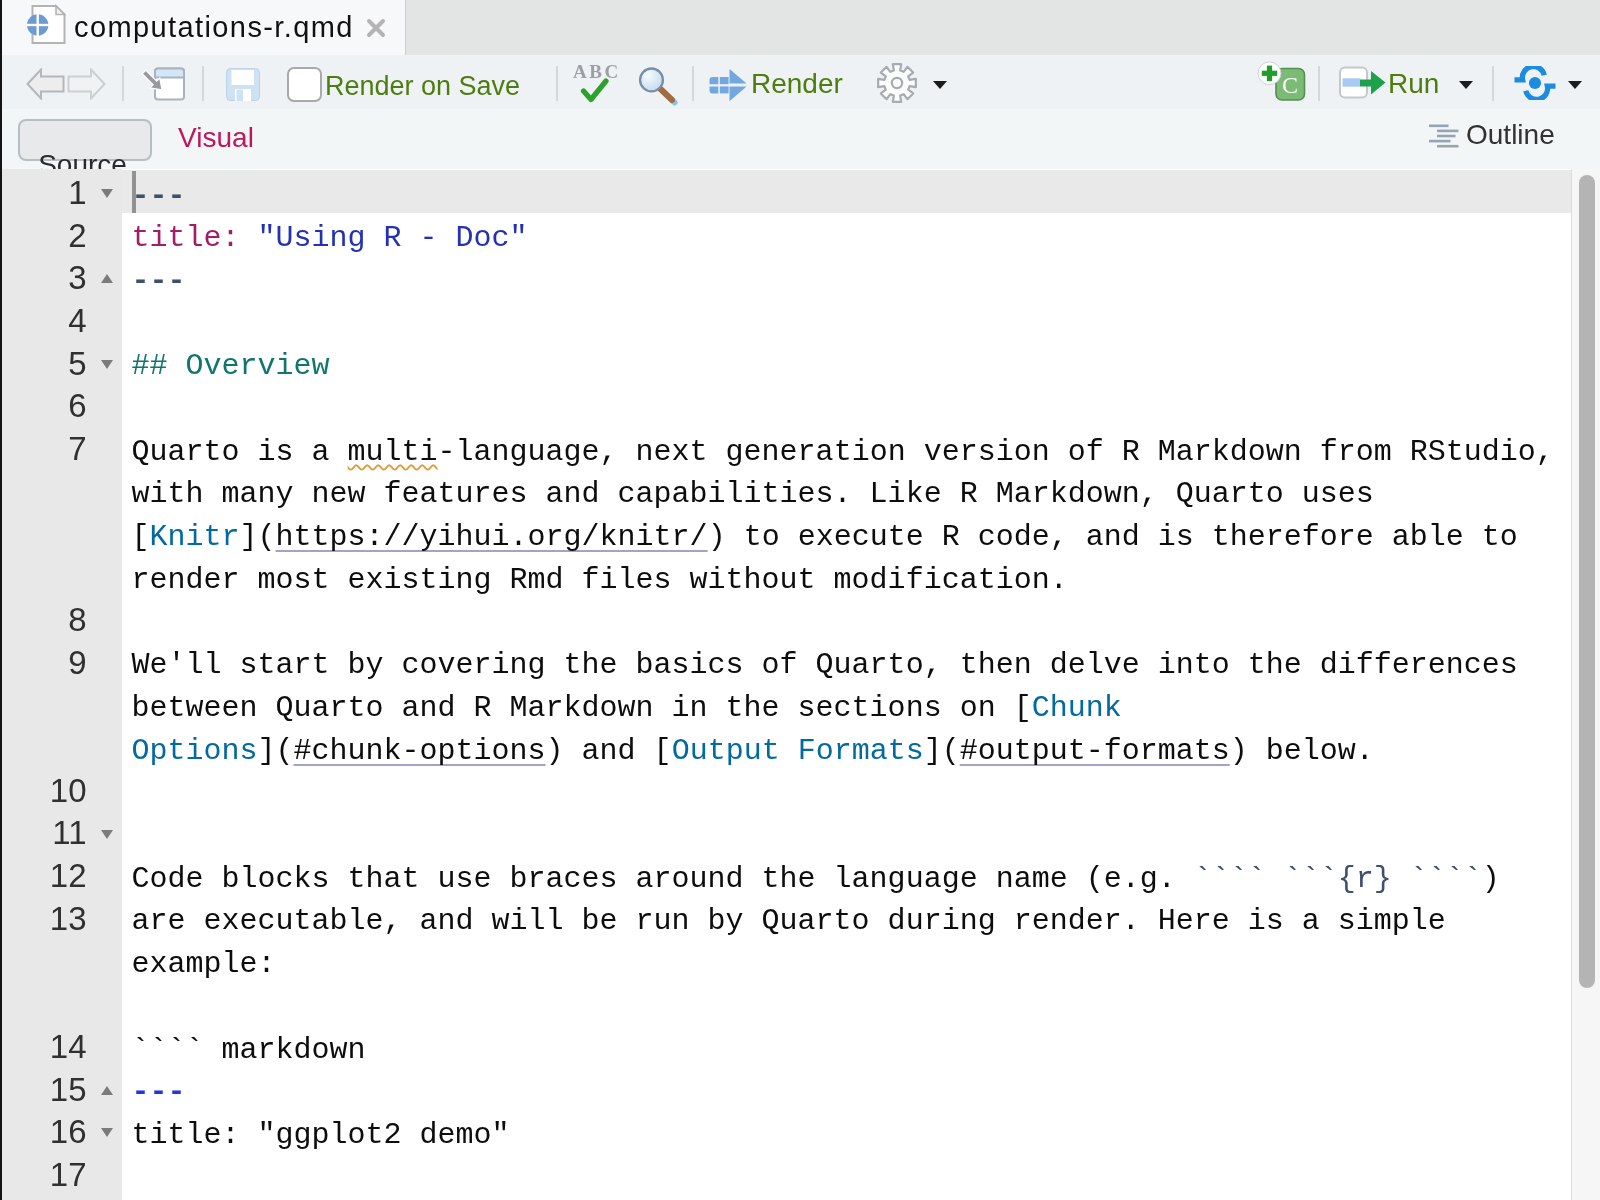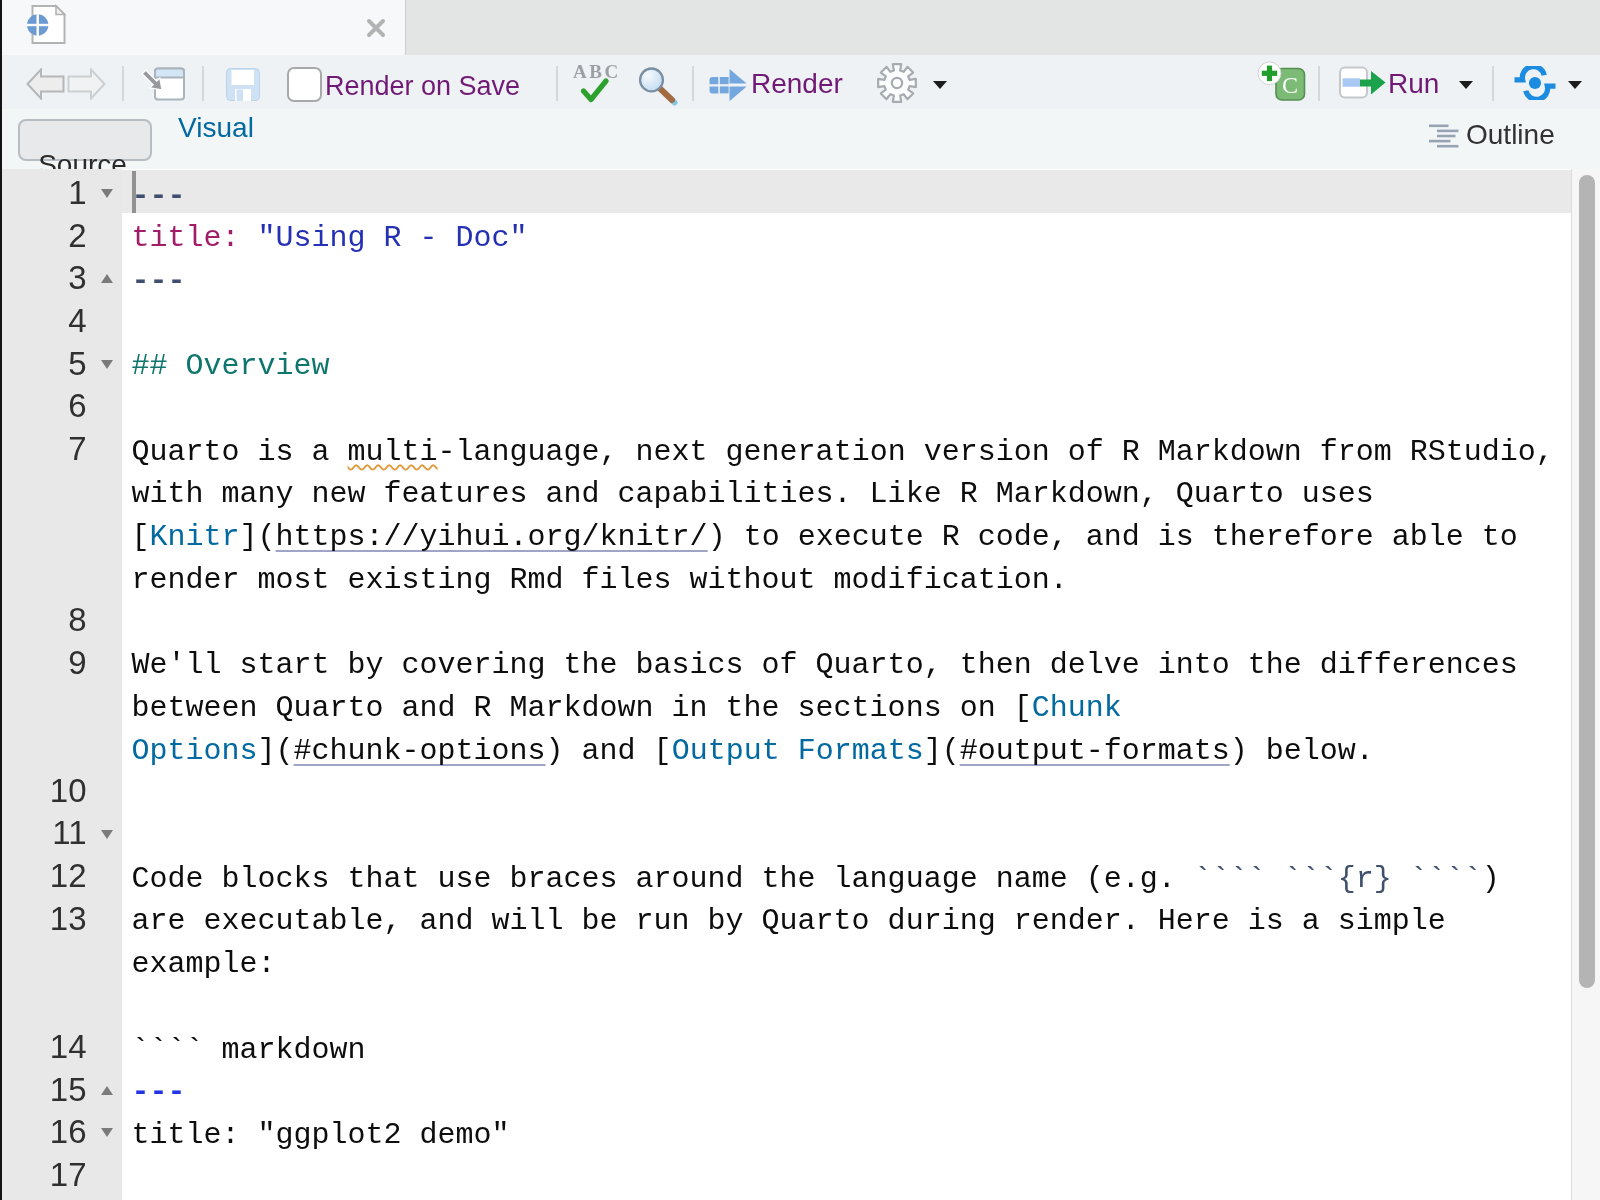--- a/index.html
+++ b/index.html
@@ -3,21 +3,21 @@
 <meta charset="utf-8">
 <style>
   html,body{margin:0;padding:0;}
   #root{position:relative;width:1600px;height:1200px;background:#ffffff;overflow:hidden;
         font-family:"Liberation Sans",sans-serif;}
   .abs{position:absolute;}
   svg{display:block;}
   .sep{position:absolute;width:2px;background:#d5d8d9;top:66px;height:35px;}
   .tri{position:absolute;width:0;height:0;border-left:7px solid transparent;
        border-right:7px solid transparent;border-top:8px solid #1c1c1c;}
-  .lbl{position:absolute;font-size:28px;color:#701a75;line-height:28px;}
+  .lbl{position:absolute;font-size:28px;color:#4d7c0f;line-height:28px;}
   
   #gutter{position:absolute;left:2px;top:168.6px;width:120px;height:1031.4px;background:#e8e8e8;}
   #edbg{position:absolute;left:122px;top:168.6px;width:1449px;height:1031.4px;background:#ffffff;}
   #curline{position:absolute;left:122px;top:170px;width:1449px;height:43.2px;background:#e9e9e9;}
   #caret{position:absolute;left:131.5px;top:171px;width:4.5px;height:42px;background:#929292;}
   pre.code{position:absolute;margin:0;font-family:"Liberation Mono",monospace;
            font-size:30px;line-height:42.7px;color:#0d0d0d;}
   #nums{left:2px;top:171.8px;width:84.5px;text-align:right;color:#303030;font-family:"Liberation Sans",sans-serif;font-size:33px;}
   #src{left:131.5px;top:174.5px;}
   .y{color:#3f4f6e;}      
@@ -39,20 +39,21 @@
 
   <div class="abs" style="left:2px;top:0;right:0;height:55px;background:#e3e4e4;border-bottom:2px solid #c6c6c6;"></div>
   <div class="abs" id="tab" style="left:2px;top:0;width:403px;height:57px;background:#f6f8f9;border-right:1.5px solid #cbcdce;">
     <svg class="abs" style="left:22px;top:3px" width="44" height="42" viewBox="0 0 44 42">
       <path d="M8.5 3 H32 L40.5 11.5 V40 H8.5 Z" fill="#ffffff" stroke="#b3b3b3" stroke-width="2"></path>
       <path d="M32 3 V11.5 H40.5 Z" fill="#f0f0f0" stroke="#b3b3b3" stroke-width="1.6"></path>
       <circle cx="13.7" cy="22" r="10.7" fill="#6b9bd2"></circle>
       <rect x="2" y="20.8" width="23.4" height="2.4" fill="#ffffff"></rect>
       <rect x="12.5" y="10.3" width="2.4" height="23.4" fill="#ffffff"></rect>
     </svg>
+    <span class="abs" style="left:72px;top:11px;font-size:29px;color:#111;letter-spacing:1.4px;">computations-r.qmd</span>
     <svg class="abs" style="left:363px;top:17px" width="22" height="22" viewBox="0 0 22 22">
       <path d="M4 4 L18 18 M18 4 L4 18" stroke="#b3b3b3" stroke-width="4" stroke-linecap="round"></path>
     </svg>
   </div>
 
   <div class="abs" id="toolbar" style="left:2px;top:55px;right:0;height:54px;background:#eef2f4;border-bottom:2px solid #cdd1d3;">
 
     <svg class="abs" style="left:24px;top:13px" width="39" height="32" viewBox="0 0 39 32">
       <path d="M1.5 16 L15 1.5 V8.5 H37.5 V23.5 H15 V30.5 Z" fill="#ededee" stroke="#b4b7b9" stroke-width="2"></path>
     </svg>
@@ -138,21 +139,21 @@
         <path d="M42.5 20.2 H34.4 A11 11 0 0 1 12.8 24.7"></path>
       </g>
       <circle cx="22" cy="17" r="6.1" fill="#1b8ce0"></circle>
     </svg>
     <div class="tri" style="left:1566px;top:26px;"></div>
   </div>
 
   <div class="abs" id="srcbar" style="left:2px;top:109px;right:0;height:59.6px;background:#f3f6f7;border-bottom:2px solid #c6c9cb;">
     <div class="abs" style="left:15.5px;top:10px;width:130px;height:38px;border:2px solid #b6bdc3;border-radius:8px;background:#e7e9ea;"></div>
     <div class="abs" style="left:15.5px;top:3px;width:130px;height:38px;font-size:28px;color:#2b2b2b;text-align:center;line-height:38px;margin-top:34px;">Source</div>
-    <div class="abs" style="left:175px;top:0;width:78px;height:38px;font-size:28px;color:#0369a1;text-align:center;line-height:38px;">Visual</div>
+    <div class="abs" style="left:175px;top:10px;width:78px;height:38px;font-size:28px;color:#be185d;text-align:center;line-height:38px;">Visual</div>
 
     <svg class="abs" style="left:1427px;top:15px" width="31" height="24" viewBox="0 0 31 24">
       <g fill="#97a3b2">
         <rect x="0" y="0.5" width="19.5" height="2.6"></rect>
         <rect x="8" y="5.6" width="21.5" height="2.6"></rect>
         <rect x="8" y="10.7" width="18.5" height="2.6"></rect>
         <rect x="0" y="15.8" width="21.5" height="2.6"></rect>
         <rect x="8" y="20.9" width="21.5" height="2.6"></rect>
       </g>
     </svg>

